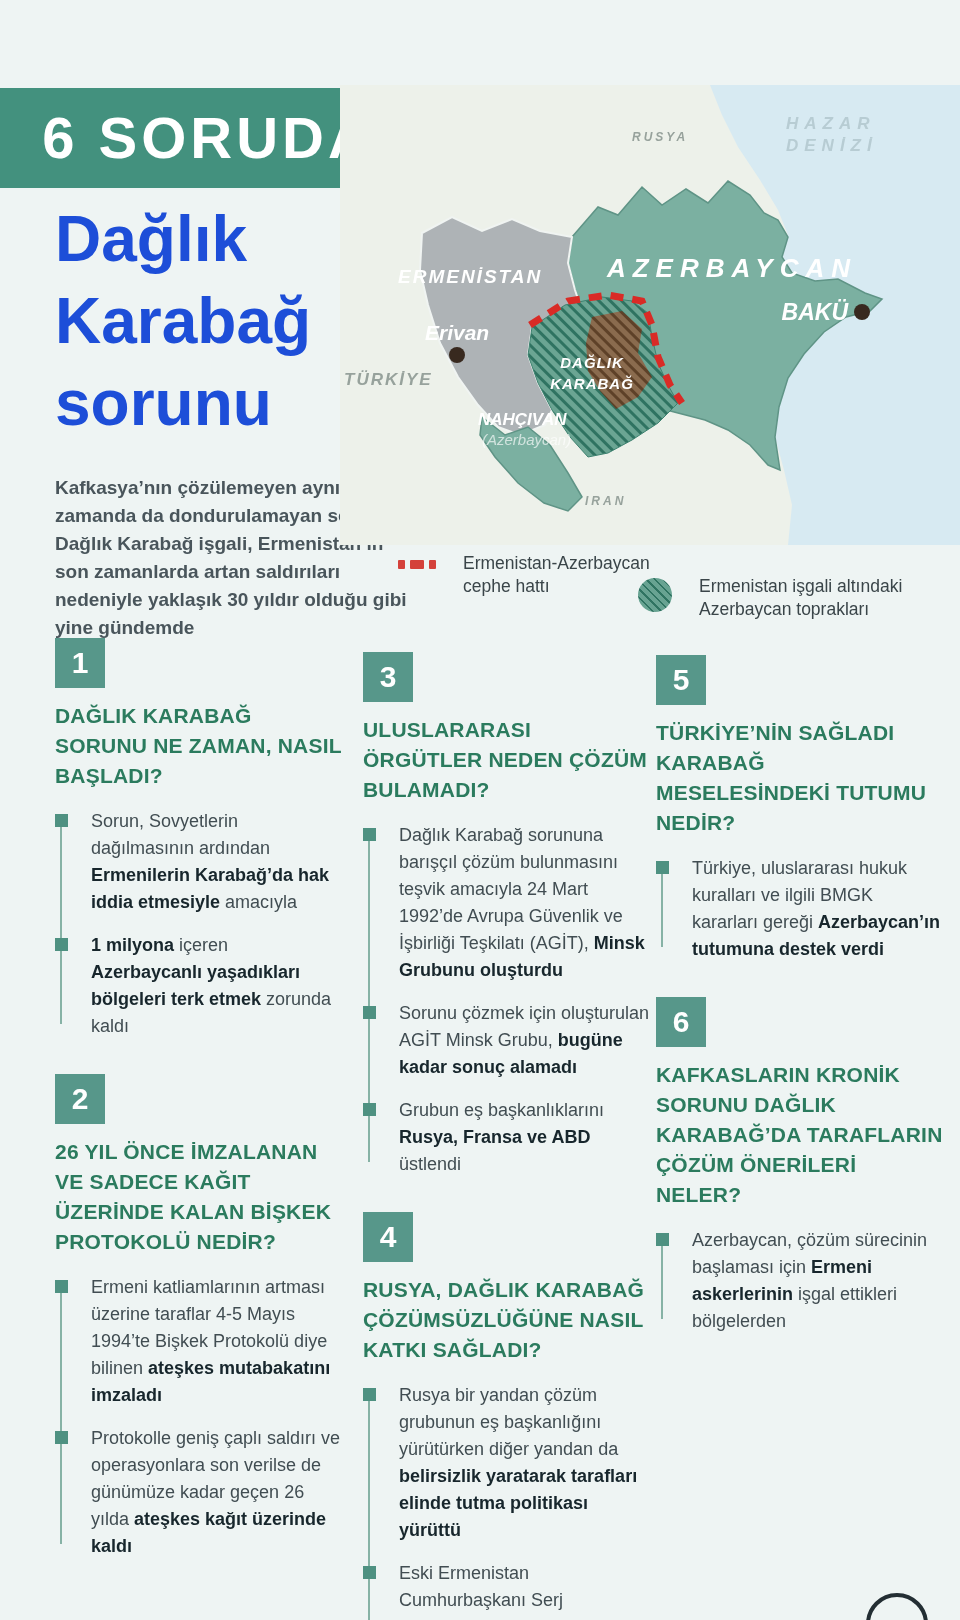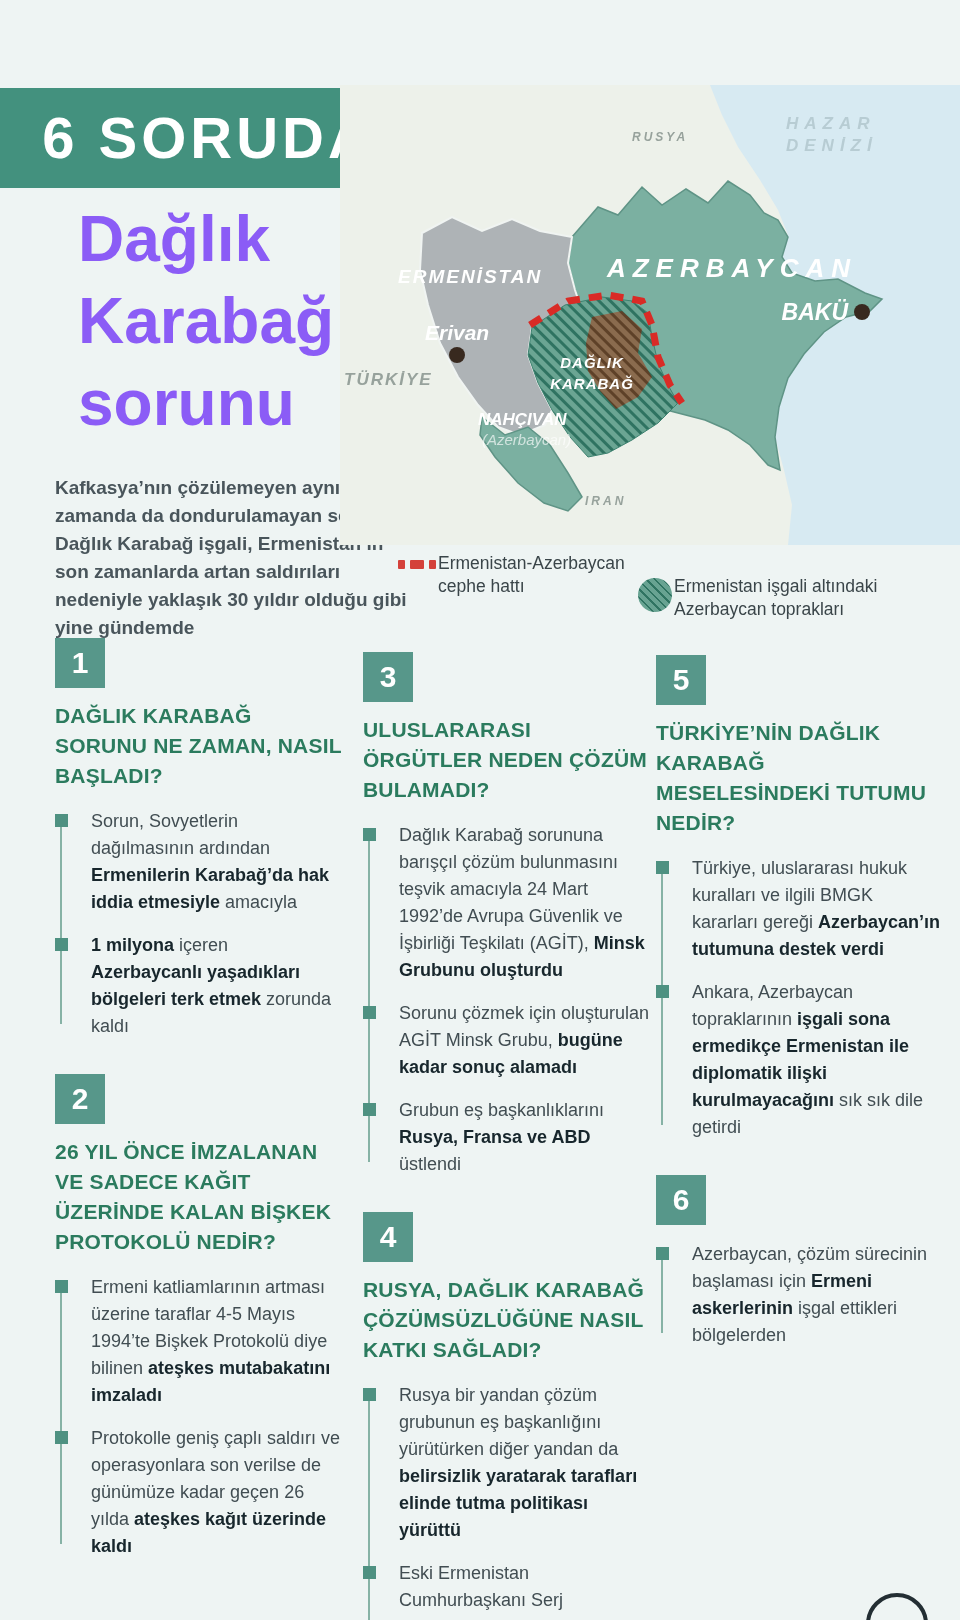--- a/index.html
+++ b/index.html
@@ -2,31 +2,31 @@
 <html><head>
 <meta charset="utf-8">
 <style>
   html,body{margin:0;padding:0;}
   body{font-family:"Liberation Sans", sans-serif;}
   #page{position:relative;width:960px;height:1620px;background:#EEF4F3;overflow:hidden;}
 
   
   .badge{position:absolute;left:0;top:88px;width:416px;height:100px;background:#43917E;
          color:#fff;font-weight:bold;font-size:58px;letter-spacing:4px;text-align:center;line-height:100px;}
-  .title{position:absolute;left:55px;top:198px;font-size:64px;line-height:82px;font-weight:bold;color:#8b5cf6;letter-spacing:0;margin-left:23px;}
+  .title{position:absolute;left:55px;top:198px;font-size:64px;line-height:82px;font-weight:bold;color:#1d4ed8;letter-spacing:0;}
   .intro{position:absolute;left:55px;top:455px;width:352px;font-size:19px;line-height:28px;font-weight:bold;color:#49555B;}
 
   
   .map-wrap{position:absolute;left:340px;top:85px;width:620px;height:460px;font-style:italic;}
   .map-wrap svg{display:block;}
   .mlbl{font-family:"Liberation Sans",sans-serif;font-weight:bold;fill:#FFFFFF;}
   .mlbl-dim{font-family:"Liberation Sans",sans-serif;fill:#97A29C;font-weight:bold;}
 
   
-  .legend-item{position:absolute;display:flex;gap:2px;align-items:flex-start;justify-content:flex-end;}
+  .legend-item{position:absolute;display:flex;gap:27px;align-items:flex-start;justify-content:flex-end;}
   .legend-item .txt{font-size:17.5px;line-height:23px;color:#3A4549;width:230px;}
   .swatch-dashes{display:flex;align-items:center;gap:5px;margin-top:8px;}
   .swatch-dashes i{display:block;height:9px;background:#D4413A;border-radius:1px;}
   .swatch-dashes i.s{width:7px;} .swatch-dashes i.m{width:14px;}
   .swatch-circle{width:34px;height:34px;border-radius:50%;margin-top:3px;flex:0 0 auto;
      background:repeating-linear-gradient(45deg,#68A392 0 4px,#2F7361 4px 6px);}
 
   
   .col{position:absolute;width:288px;}
   #col1{left:55px;top:638px;} #col2{left:363px;top:652px;} #col3{left:656px;top:655px;}
@@ -157,28 +157,28 @@
         <h2 class="heading">RUSYA, DAĞLIK KARABAĞ ÇÖZÜMSÜZLÜĞÜNE NASIL KATKI SAĞLADI?</h2>
         <div class="bullets">
           <div class="bullet"><span class="marker"></span><span>Rusya bir yandan çözüm grubunun eş başkanlığını yürütürken diğer yandan da </span><b>belirsizlik yaratarak tarafları elinde tutma politikası yürüttü</b></div>
           <div class="bullet"><span class="marker"></span><span>Eski Ermenistan Cumhurbaşkanı Serj Sarkisyan, 2010-2018 arasında </span></div>
         </div>
       </div>
     </div>
   <div class="col" id="col3">
       <div class="section">
         <div class="numbox">5</div>
-        <h2 class="heading">TÜRKİYE’NİN DAĞLIK KARABAĞ MESELESİNDEKİ TUTUMU NEDİR?</h2>
+        <h2 class="heading">TÜRKİYE’NİN SAĞLADI KARABAĞ MESELESİNDEKİ TUTUMU NEDİR?</h2>
         <div class="bullets">
           <div class="bullet"><span class="marker"></span><span>Türkiye, uluslararası hukuk kuralları ve ilgili BMGK kararları gereği </span><b>Azerbaycan’ın tutumuna destek verdi</b></div>
-          <div class="bullet"><span class="marker"></span><span>Ankara, Azerbaycan topraklarının </span><b>işgali sona ermedikçe Ermenistan ile diplomatik ilişki kurulmayacağını</b><span> sık sık dile getirdi</span></div>
         </div>
       </div>
       <div class="section">
         <div class="numbox">6</div>
+        <h2 class="heading">KAFKASLARIN KRONİK SORUNU DAĞLIK KARABAĞ’DA TARAFLARIN ÇÖZÜM ÖNERİLERİ NELER?</h2>
         <div class="bullets">
           <div class="bullet"><span class="marker"></span><span>Azerbaycan, çözüm sürecinin başlaması için </span><b>Ermeni askerlerinin</b><span> işgal ettikleri bölgelerden </span></div>
         </div>
       </div>
     </div>
 
   <div class="logo-arc"></div>
 
 </div>
 

